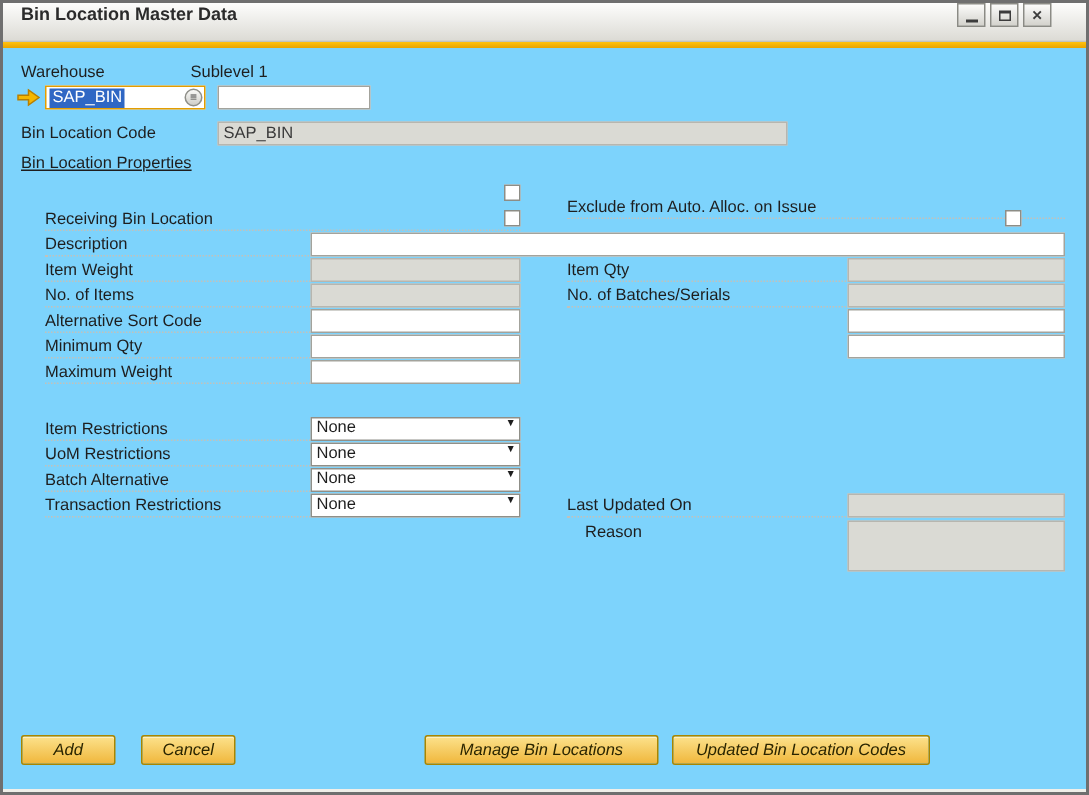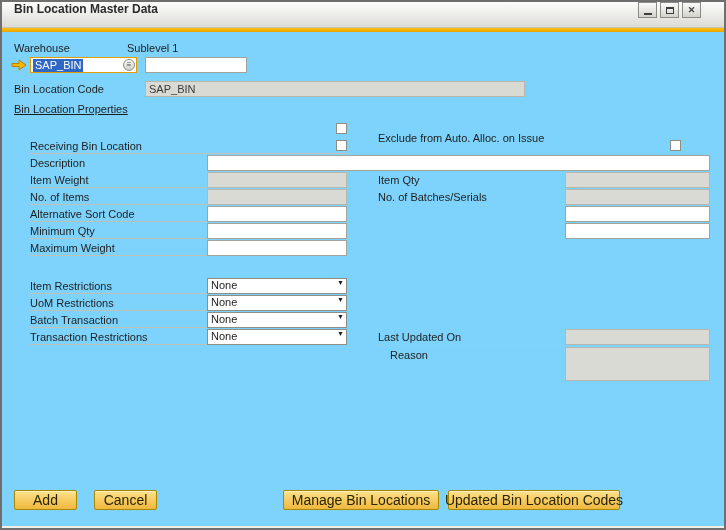--- a/index.html
+++ b/index.html
@@ -102,23 +102,23 @@
   .cb {
     position: absolute; width: 11px; height: 11px;
     border: 1px solid #8d8d86; background: #ffffff; cursor: pointer;
   }
   
   .btn {
     position: absolute; height: 20px;
     border: 1px solid #a98600; border-radius: 2px;
     background: linear-gradient(#fce28c, #f0b73c);
     box-shadow: inset 0 1px 0 #fff0c0;
-    font-family: "Liberation Sans", sans-serif; font-size: 14px; color: #2a2500;
+    font-family: "Liberation Sans", sans-serif; font-size: 11px; color: #2a2500;
     display: flex; align-items: center; justify-content: center;
-    cursor: pointer; white-space: nowrap;
+    cursor: pointer; white-space: nowrap; font-style: italic;
   }
 </style>
 </head>
 <body>
 
 <div class="window">
 
   <div class="titlebar">
     <span class="title">Bin Location Master Data</span>
     <div class="win-controls">
@@ -217,21 +217,21 @@
 
     <div class="row-line" style="left:28px; top:263px; width:317px;">
       <span class="lbl-in">UoM Restrictions</span>
     </div>
     <div class="dd" style="left:205px; top:263px; width:140px;">
       <span class="dd-val">None</span>
       <span class="dd-arrow">▼</span>
     </div>
 
     <div class="row-line" style="left:28px; top:280px; width:317px;">
-      <span class="lbl-in">Batch Transaction</span>
+      <span class="lbl-in">Batch Alternative</span>
     </div>
     <div class="dd" style="left:205px; top:280px; width:140px;">
       <span class="dd-val">None</span>
       <span class="dd-arrow">▼</span>
     </div>
 
     <div class="row-line" style="left:28px; top:297px; width:317px;">
       <span class="lbl-in">Transaction Restrictions</span>
     </div>
     <div class="dd" style="left:205px; top:297px; width:140px;">

